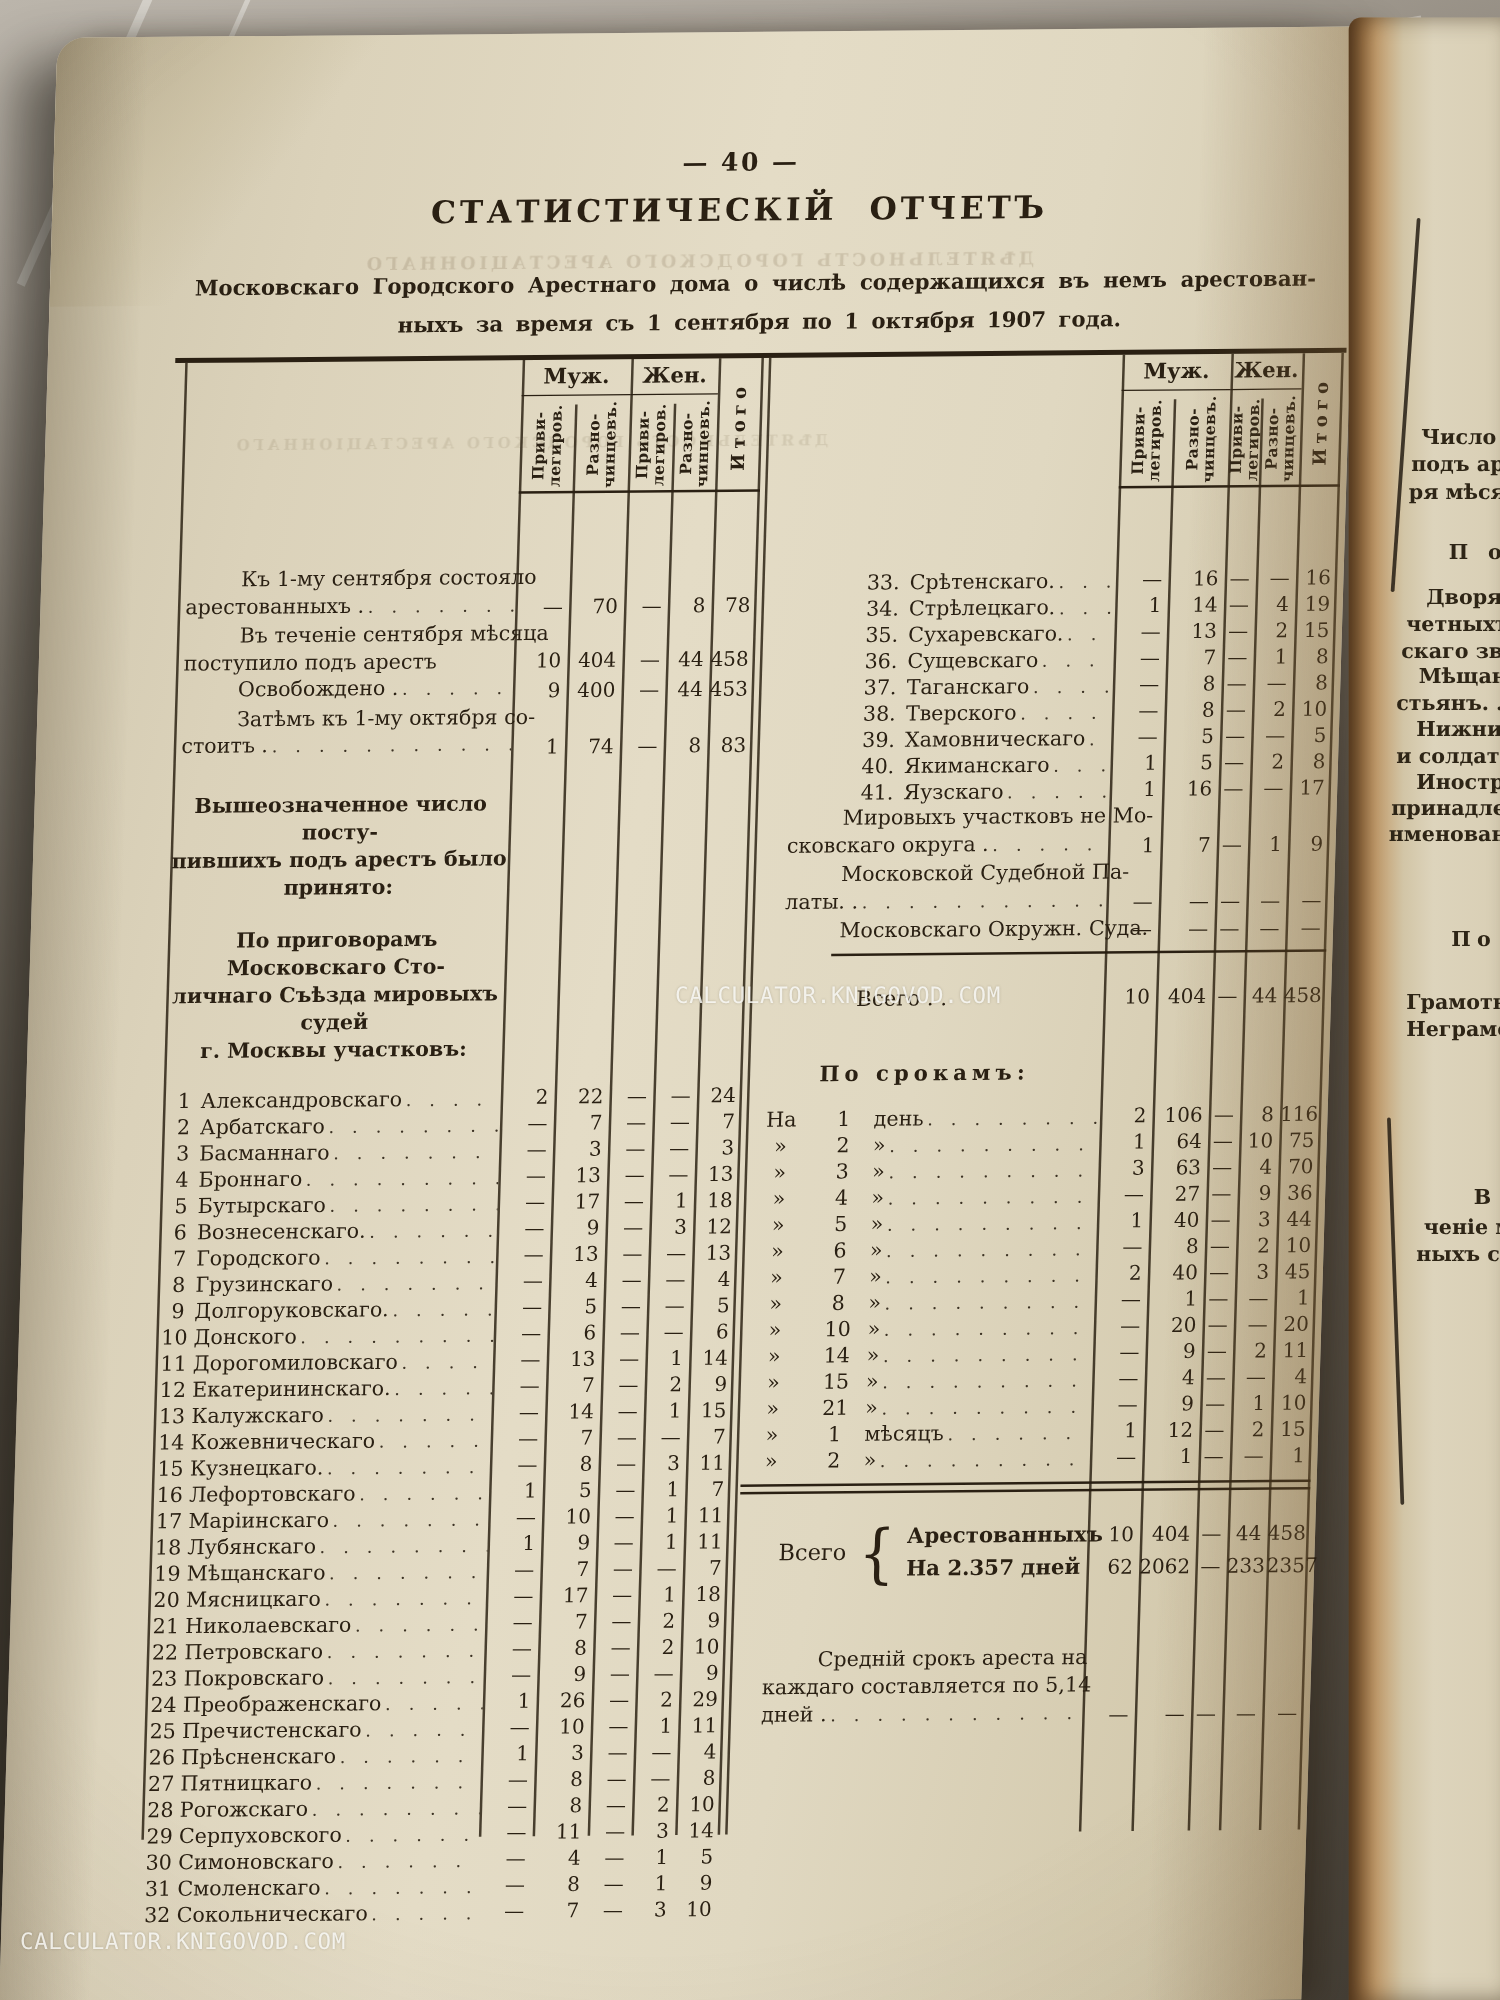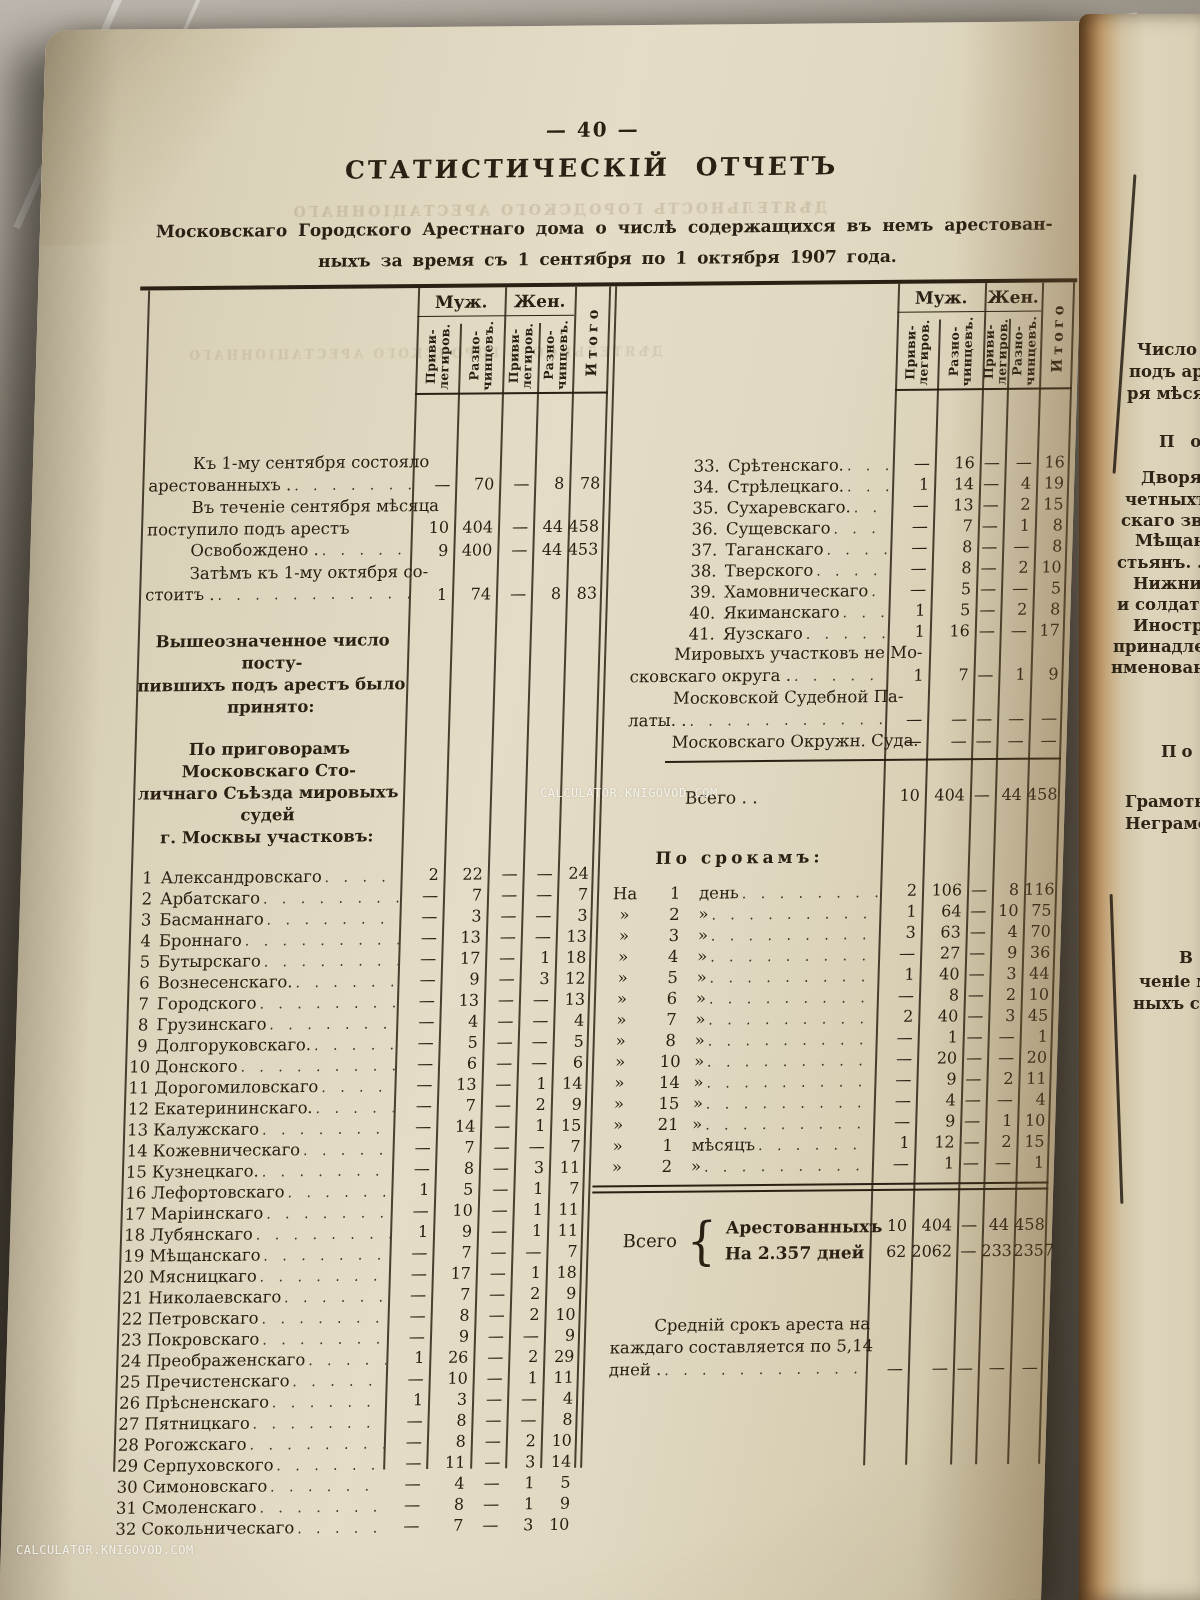--- a/index.html
+++ b/index.html
@@ -107,21 +107,21 @@
     border-radius:10px 0 0 0;
     box-shadow:inset 10px 0 18px rgba(40,24,8,.5);
   }
   .rp-line{position:absolute;width:2.6px;background:rgba(26,19,10,.8);border-radius:2px;}
   #rpl1{left:44px;top:160px;height:300px;transform:rotate(4deg);}
   #rpl2{left:36px;top:880px;height:310px;transform:rotate(-2deg);}
   .frag{position:absolute;font-size:16.5px;font-weight:600;white-space:nowrap;color:#2e2516;}
   .frag.spaced{letter-spacing:5px;}
 
   .watermark{position:absolute;font-family:"DejaVu Sans Mono","Liberation Mono",monospace;
-    font-size:12px;letter-spacing:.5px;color:rgba(253,253,250,.82);text-shadow:0 0 2px rgba(60,50,30,.25);}
+    font-size:18px;letter-spacing:.5px;color:rgba(253,253,250,.82);text-shadow:0 0 2px rgba(60,50,30,.25);}
   #wm-mid{left:540px;top:786px;}
   #wm-bot{left:16px;top:1543px;}
 </style>
 </head>
 <body>
 
 <div class="streak" id="st1"></div>
 <div class="streak" id="st2"></div>
 <div class="streak" id="st3"></div>
 

